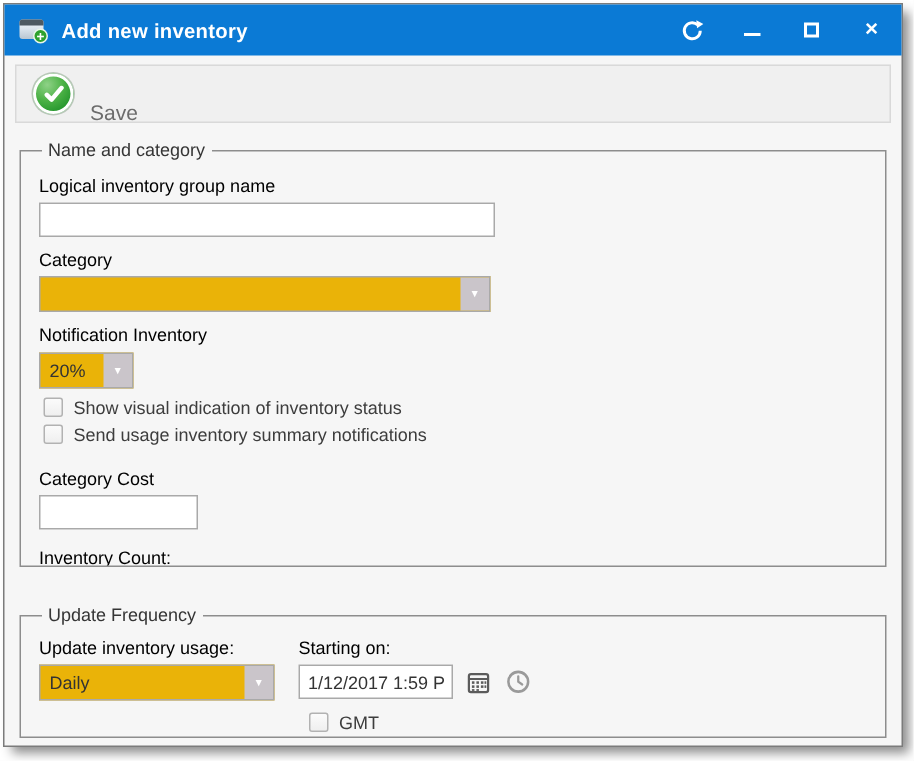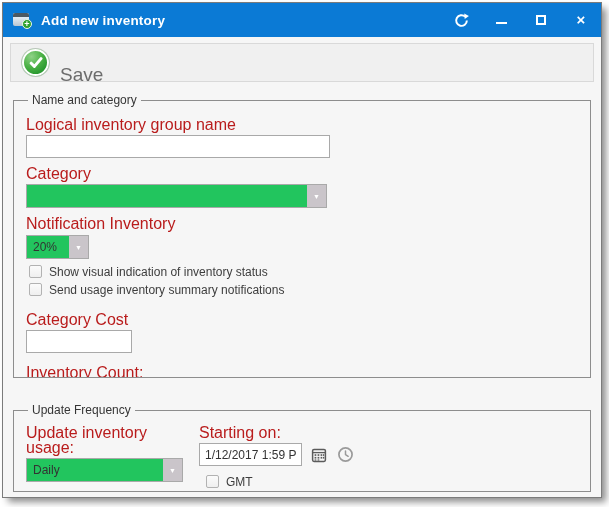--- a/index.html
+++ b/index.html
@@ -37,42 +37,42 @@
     margin:6px 7px 0 7px; height:39px; background:#f0f0f0;
     border:1px solid #d9d9d9; display:flex; align-items:center; padding-left:9px;
   }
   .save-btn { display:flex; align-items:center; gap:11px; height:33px; padding:0 10px 0 2px; }
   .save-circle {
     position:relative; width:27px; height:27px; border-radius:50%;
     background:radial-gradient(circle at 35% 28%, #8fd287 0%, #4cb246 40%, #22942b 75%, #157a1f 100%);
     box-shadow: inset 0 0 0 2px #ffffff, 0 0 0 1px #b9c6b9;
     display:flex; align-items:center; justify-content:center;
   }
-  .save-label { font-size:19px; color:#6c6c6c;margin-top:24px; }
+  .save-label { font-size:14px; color:#6c6c6c;margin-top:24px; }
 
   
   fieldset {
     border:1px solid #8d8d8d; margin:16px 10px; padding:0 12px; background:transparent;
   }
   .fs1 { margin-top:11px; height:285px; overflow:hidden; }
   .fs2 { margin-top:25px; height:89px; overflow:hidden; }
   legend { font-size:12px; color:#353535; padding:0 4px; margin-left:2px; }
 
-  .lbl { font-size:16px; color:#b91c1c; line-height:15px; display:block; }
+  .lbl { font-size:12px; color:#000000; line-height:15px; display:block; }
   .mt10{margin-top:10px;} .mt8{margin-top:8px;} .mt3{margin-top:3px;} .mt4{margin-top:4px;}
   .mt15{margin-top:15px;} .mt12{margin-top:12px;} .mt5{margin-top:5px;}
 
   .txt {
     display:block; height:23px; background:#fff; border:1px solid #a9a9a9;
     font-family:"Liberation Sans","DejaVu Sans",sans-serif; font-size:12px; color:#333;
     padding:0 5px; outline:none;
   }
   .w304 { width:304px; } .w104 { width:106px; } .w101 { width:103px; }
 
-  .combo { display:flex; height:24px; border:1px solid #a9a9a9; background:#22c55e; }
+  .combo { display:flex; height:24px; border:1px solid #a9a9a9; background:#eab308; }
   .combo-field { flex:1; font-size:12px; color:#333; padding:4px 0 0 6px; overflow:hidden; white-space:nowrap; }
   .combo-btn { width:19px; background:#cac5ca; display:flex; align-items:center; justify-content:center; }
   .combo-arrow { color:#fff; font-size:7px; line-height:7px; }
   .w300 { width:301px; } .w62 { width:63px; } .w158 { width:157px;justify-content:center; }
 
   .cbrow { display:flex; align-items:center; margin-left:3px; height:15px; }
   .cbox { width:13px; height:13px; border:1px solid #b2b2b2; border-radius:2px;
     background:linear-gradient(#fbfbfb,#efefef); flex:0 0 auto; }
   .cbl { font-size:12px; color:#3d3d3d; margin-left:7px; white-space:nowrap; }
 

